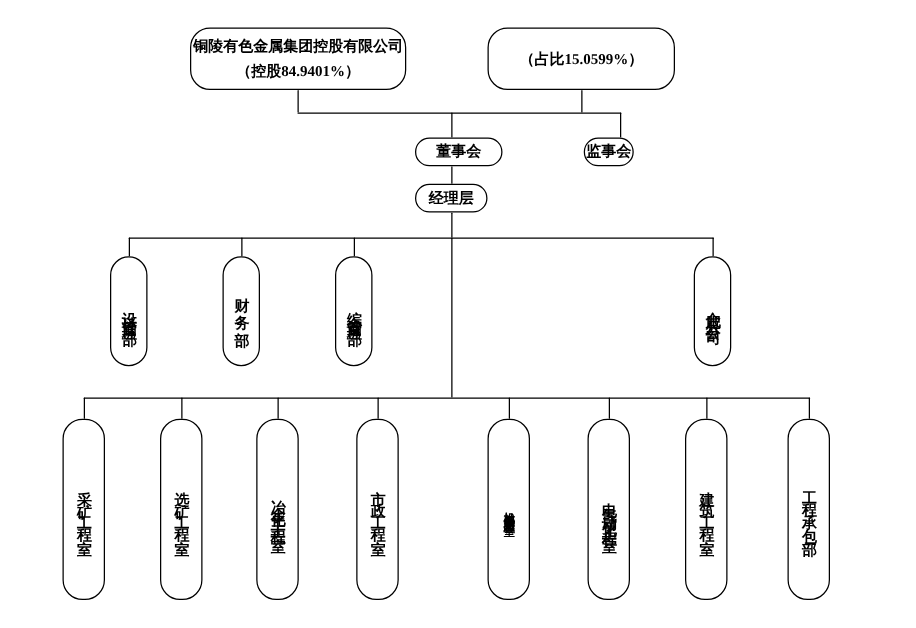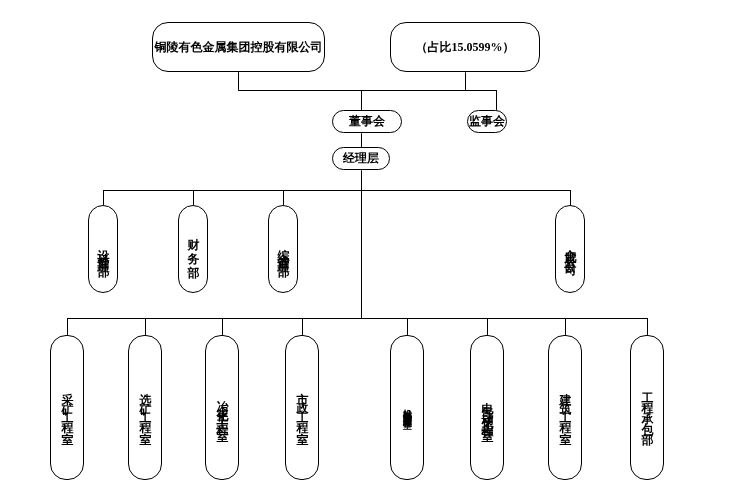--- a/index.html
+++ b/index.html
@@ -51,20 +51,21 @@
   <div class="vl" style="left:145px;top:318px;height:17px"></div>
   <div class="vl" style="left:222px;top:318px;height:17px"></div>
   <div class="vl" style="left:302px;top:318px;height:17px"></div>
   <div class="vl" style="left:407px;top:318px;height:17px"></div>
   <div class="vl" style="left:487px;top:318px;height:17px"></div>
   <div class="vl" style="left:565px;top:318px;height:17px"></div>
   <div class="vl" style="left:647px;top:318px;height:17px"></div>
 
   <div class="box" style="left:152px;top:22px;width:173px;height:50px">
     <div>铜陵有色金属集团控股有限公司</div>
+    <div>（控股84.9401%）</div>
   </div>
 
   <div class="box" style="left:390px;top:22px;width:150px;height:50px">
     <div>（占比15.0599%）</div>
   </div>
 
   <div class="box" style="left:332px;top:110px;width:70px;height:23px">
     <span>董事会</span>
   </div>
 

